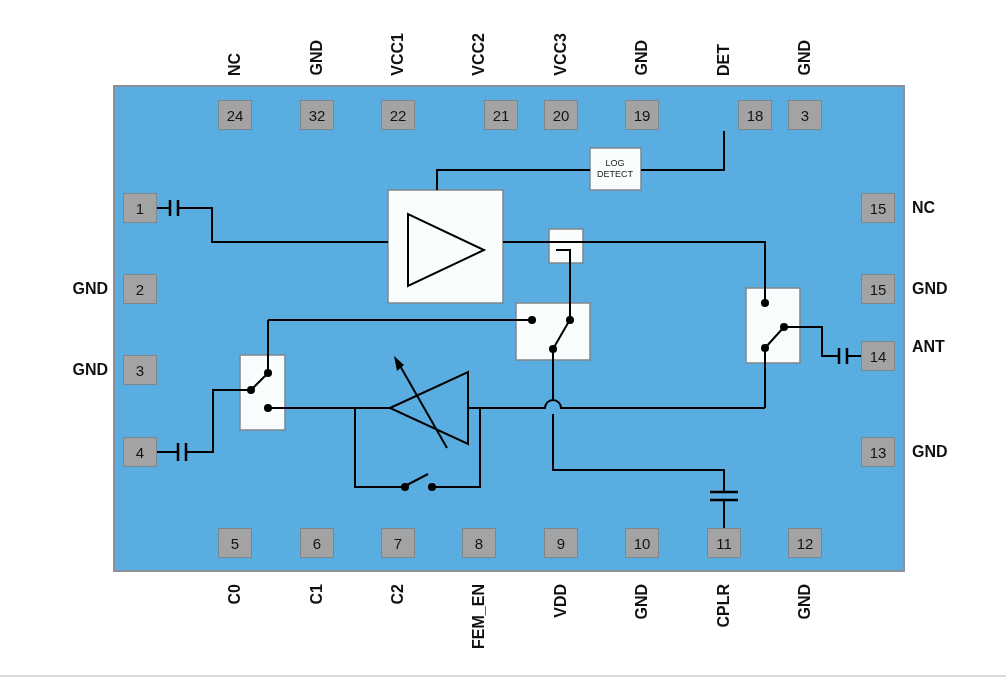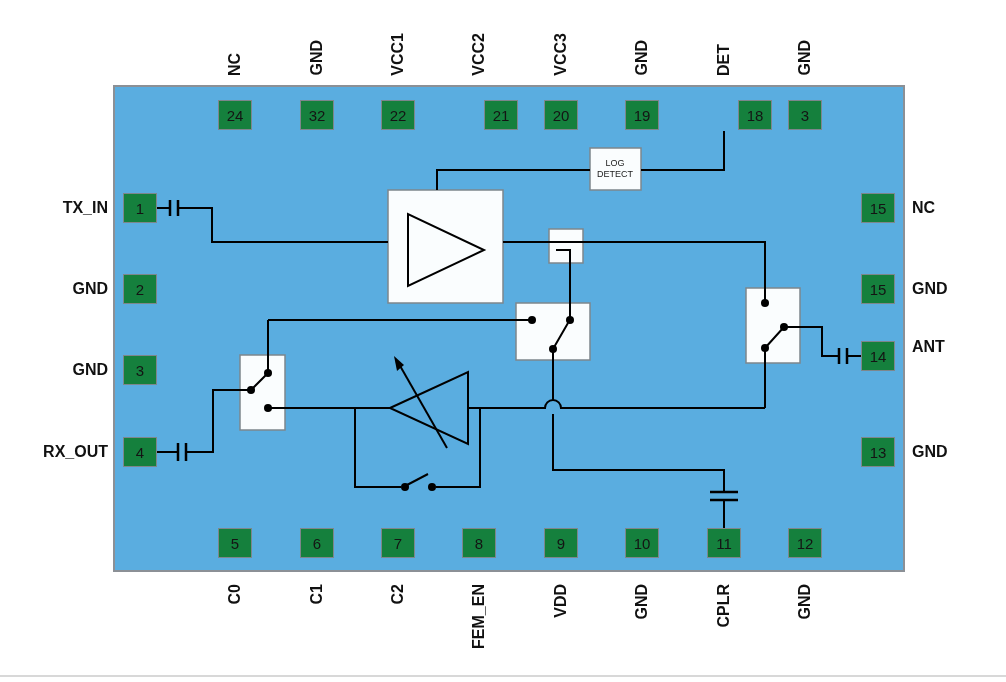--- a/index.html
+++ b/index.html
@@ -7,21 +7,21 @@
     position:relative; width:1006px; height:682px; background:#ffffff;
     font-family:"Liberation Sans", sans-serif; overflow:hidden;
   }
   .chip {
     position:absolute; left:113px; top:85px; width:792px; height:487px;
     background:#5aade0; border:2px solid #8b9096; box-sizing:border-box;
   }
   svg.overlay { position:absolute; left:0; top:0; width:1006px; height:682px; }
   .pin {
     position:absolute; width:34px; height:30px; box-sizing:border-box;
-    background:#15803d; border:1.5px solid #7d868c;
+    background:#a3a3a3; border:1.5px solid #7d868c;
     display:flex; align-items:center; justify-content:center;
     font-size:15px; color:#141414;
   }
   .vlabel {
     position:absolute; writing-mode:vertical-rl; transform:rotate(180deg);
     font-weight:700; font-size:16px; line-height:20px; color:#111;
     white-space:nowrap;
   }
   .hlabel {
     position:absolute; height:30px; line-height:30px;
@@ -116,24 +116,22 @@
   <div class="vlabel" style="left:551px;top:584px">VDD</div>
   <div class="vlabel" style="left:632px;top:584px">GND</div>
   <div class="vlabel" style="left:714px;top:584px">CPLR</div>
   <div class="vlabel" style="left:795px;top:584px">GND</div>
 
   <div class="pin" style="left:123px;top:193px">1</div>
   <div class="pin" style="left:123px;top:274px">2</div>
   <div class="pin" style="left:123px;top:355px">3</div>
   <div class="pin" style="left:123px;top:437px">4</div>
 
-  <div class="hlabel lft" style="top:193px">TX_IN</div>
   <div class="hlabel lft" style="top:274px">GND</div>
   <div class="hlabel lft" style="top:355px">GND</div>
-  <div class="hlabel lft" style="top:437px">RX_OUT</div>
 
   <div class="pin" style="left:861px;top:193px">15</div>
   <div class="pin" style="left:861px;top:274px">15</div>
   <div class="pin" style="left:861px;top:341px">14</div>
   <div class="pin" style="left:861px;top:437px">13</div>
 
   <div class="hlabel rgt" style="top:193px">NC</div>
   <div class="hlabel rgt" style="top:274px">GND</div>
   <div class="hlabel rgt" style="top:332px">ANT</div>
   <div class="hlabel rgt" style="top:437px">GND</div>

